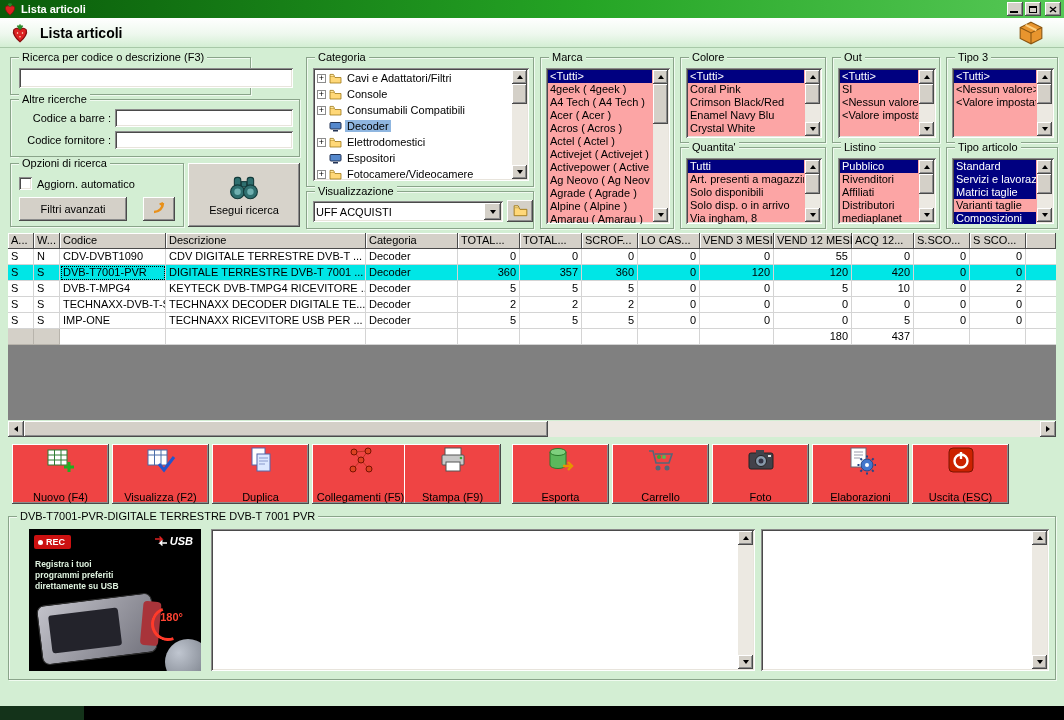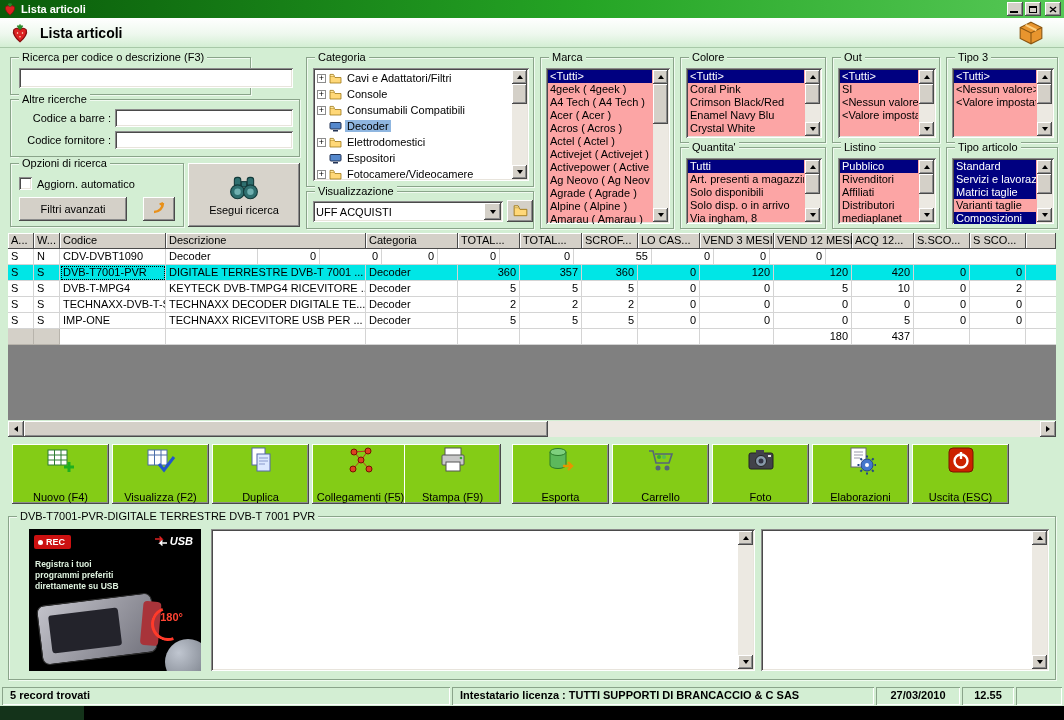--- a/index.html
+++ b/index.html
@@ -65,21 +65,21 @@
   .c0{width:26px}.c1{width:26px}.c2{width:106px}.c3{width:200px}.c4{width:92px}.c5{width:62px}.c6{width:62px}.c7{width:56px}.c8{width:62px}.c9{width:74px}.c10{width:78px}.c11{width:62px}.c12{width:56px}.c13{width:56px}
   .cfill{flex:1;}
   .rfill{flex:1;background:#fff;border-bottom:1px solid #d4d4d4;}
   .gr.selrow .rfill{background:#00e6e6;}
   
   .hsb{position:absolute;left:8px;top:421px;width:1048px;height:16px;background:#ece9e2;}
   .hsb-btn{position:absolute;top:0;width:16px;height:16px;background:#d4d0c8;display:flex;align-items:center;justify-content:center;}
   .hthumb{position:absolute;left:16px;top:0;width:524px;height:16px;background:#d4d0c8;}
   
   .toolbar{position:absolute;left:0;top:440px;width:1064px;height:68px;}
-  .tbtn{position:absolute;top:4px;width:97px;height:60px;background:#84cc16;border:0;display:flex;flex-direction:column;align-items:center;justify-content:center;gap:16px;font:11px "Liberation Sans",sans-serif;padding:2px;cursor:default;}
+  .tbtn{position:absolute;top:4px;width:97px;height:60px;background:#ef4444;border:0;display:flex;flex-direction:column;align-items:center;justify-content:center;gap:16px;font:11px "Liberation Sans",sans-serif;padding:2px;cursor:default;}
   .tlabel{white-space:nowrap;}
   .ticon{display:flex;height:30px;align-items:center;}
   
   .prodimg{position:absolute;background:#000;overflow:hidden;}
   .rec{position:absolute;left:5px;top:6px;background:#cc1111;color:#fff;font-size:9px;font-weight:bold;padding:2px 6px 2px 4px;border-radius:2px;display:flex;align-items:center;gap:3px;}
   .recdot{width:5px;height:5px;border-radius:50%;background:#fff;display:inline-block;}
   .usb{position:absolute;right:8px;top:6px;color:#fff;font-weight:bold;font-style:italic;font-size:11px;display:flex;align-items:center;gap:2px;}
   .caption{position:absolute;left:6px;top:30px;width:92px;color:#dff2df;font-size:8.5px;font-weight:bold;line-height:1.3;}
   .device{position:absolute;left:10px;bottom:12px;width:116px;height:60px;background:linear-gradient(135deg,#c2c2ca,#72727c);border:1px solid #333;border-radius:8px;transform:rotate(-7deg);}
   .devscreen{position:absolute;left:10px;top:10px;width:70px;height:38px;background:#23232b;border-radius:3px;}
@@ -441,20 +441,21 @@
       <div class="hc c10">VEND 12 MESI</div>
       <div class="hc c11">ACQ 12...</div>
       <div class="hc c12">S.SCO...</div>
       <div class="hc c13">S SCO...</div>
       <div class="hc cfill"></div>
     </div>
     <div class="gr">
       <div class="tc c0">S</div>
       <div class="tc c1">N</div>
       <div class="tc c2">CDV-DVBT1090</div>
+      <div class="tc c3">CDV DIGITALE TERRESTRE DVB-T ...</div>
       <div class="tc c4">Decoder</div>
       <div class="tc c5 num">0</div>
       <div class="tc c6 num">0</div>
       <div class="tc c7 num">0</div>
       <div class="tc c8 num">0</div>
       <div class="tc c9 num">0</div>
       <div class="tc c10 num">55</div>
       <div class="tc c11 num">0</div>
       <div class="tc c12 num">0</div>
       <div class="tc c13 num">0</div>
@@ -708,25 +709,18 @@
         <div class="sb-btn sb-top raised">
             <span class="tri up"></span>
           </div>
         <div class="sb-btn sb-bottom raised">
             <span class="tri down"></span>
           </div>
       </div>
     </div>
   </div>
 
-  <div class="status">
-    <div class="seg seg1">5 record trovati</div>
-    <div class="seg seg2">Intestatario licenza : TUTTI SUPPORTI DI BRANCACCIO &amp; C SAS</div>
-    <div class="seg seg3">27/03/2010</div>
-    <div class="seg seg4">12.55</div>
-    <div class="seg segfill"></div>
-  </div>
 
   <div class="bottomstrip">
     <div class="startseg"></div>
   </div>
 
 </div>
 
 </body></html>

